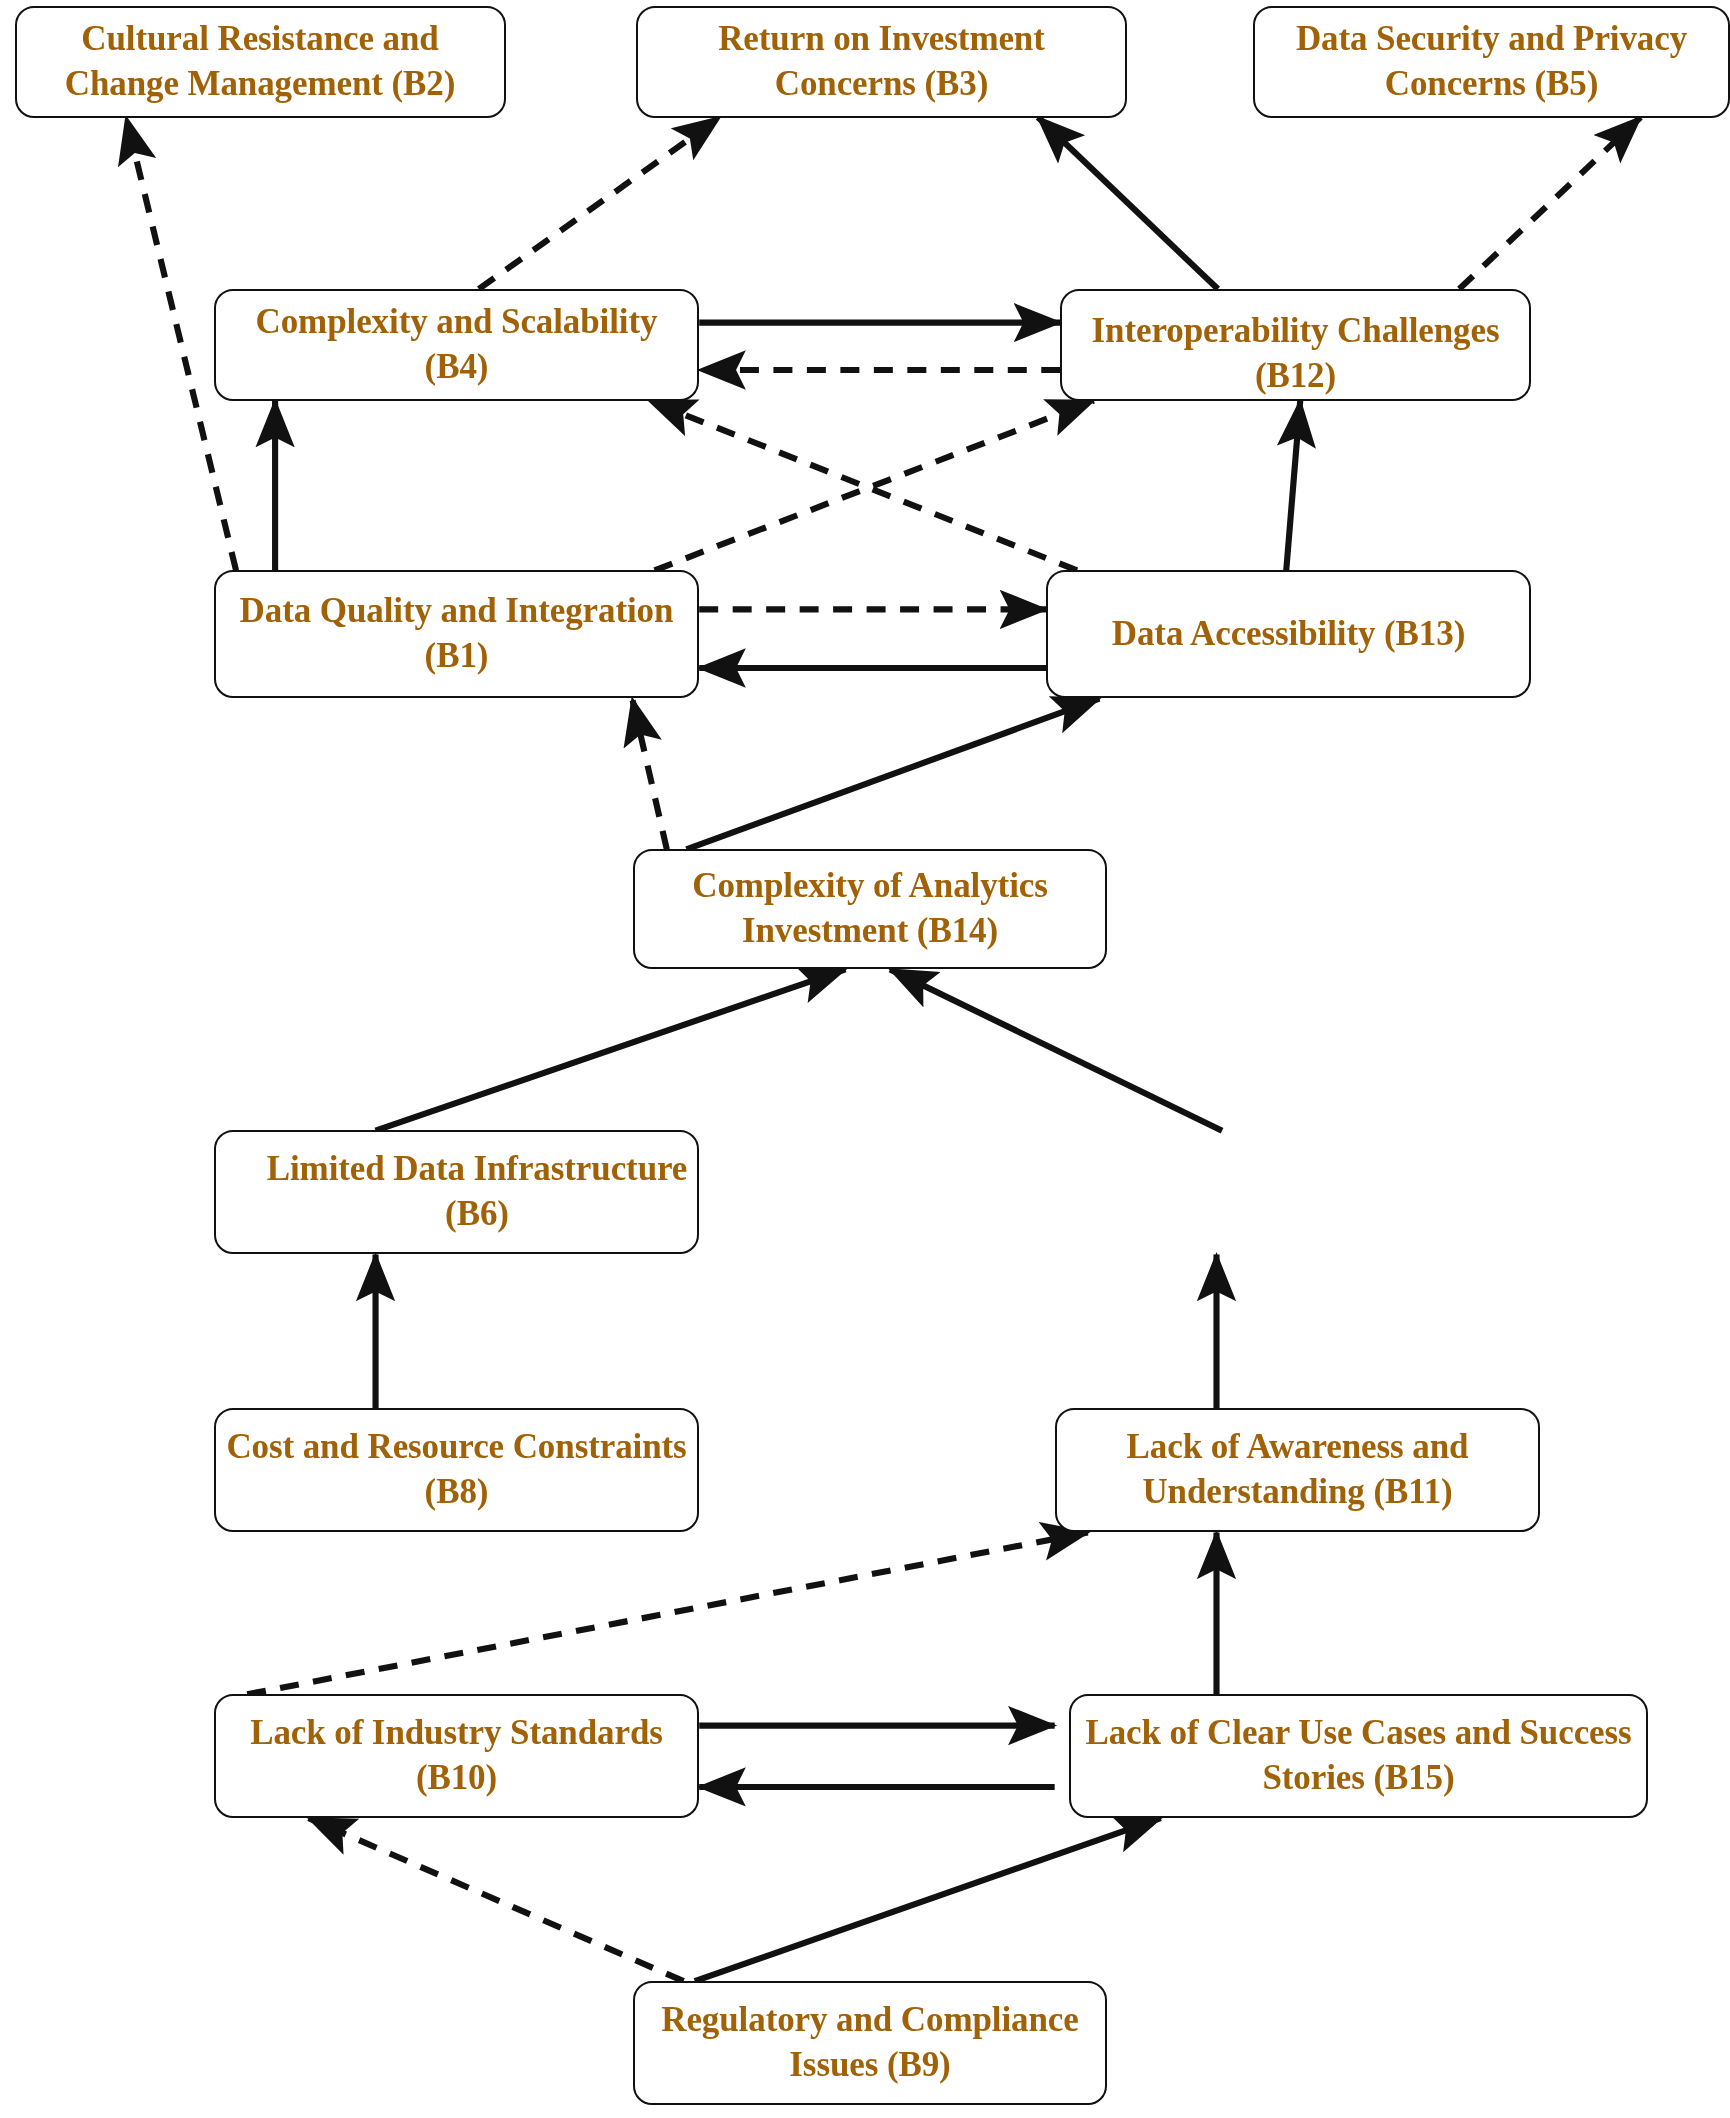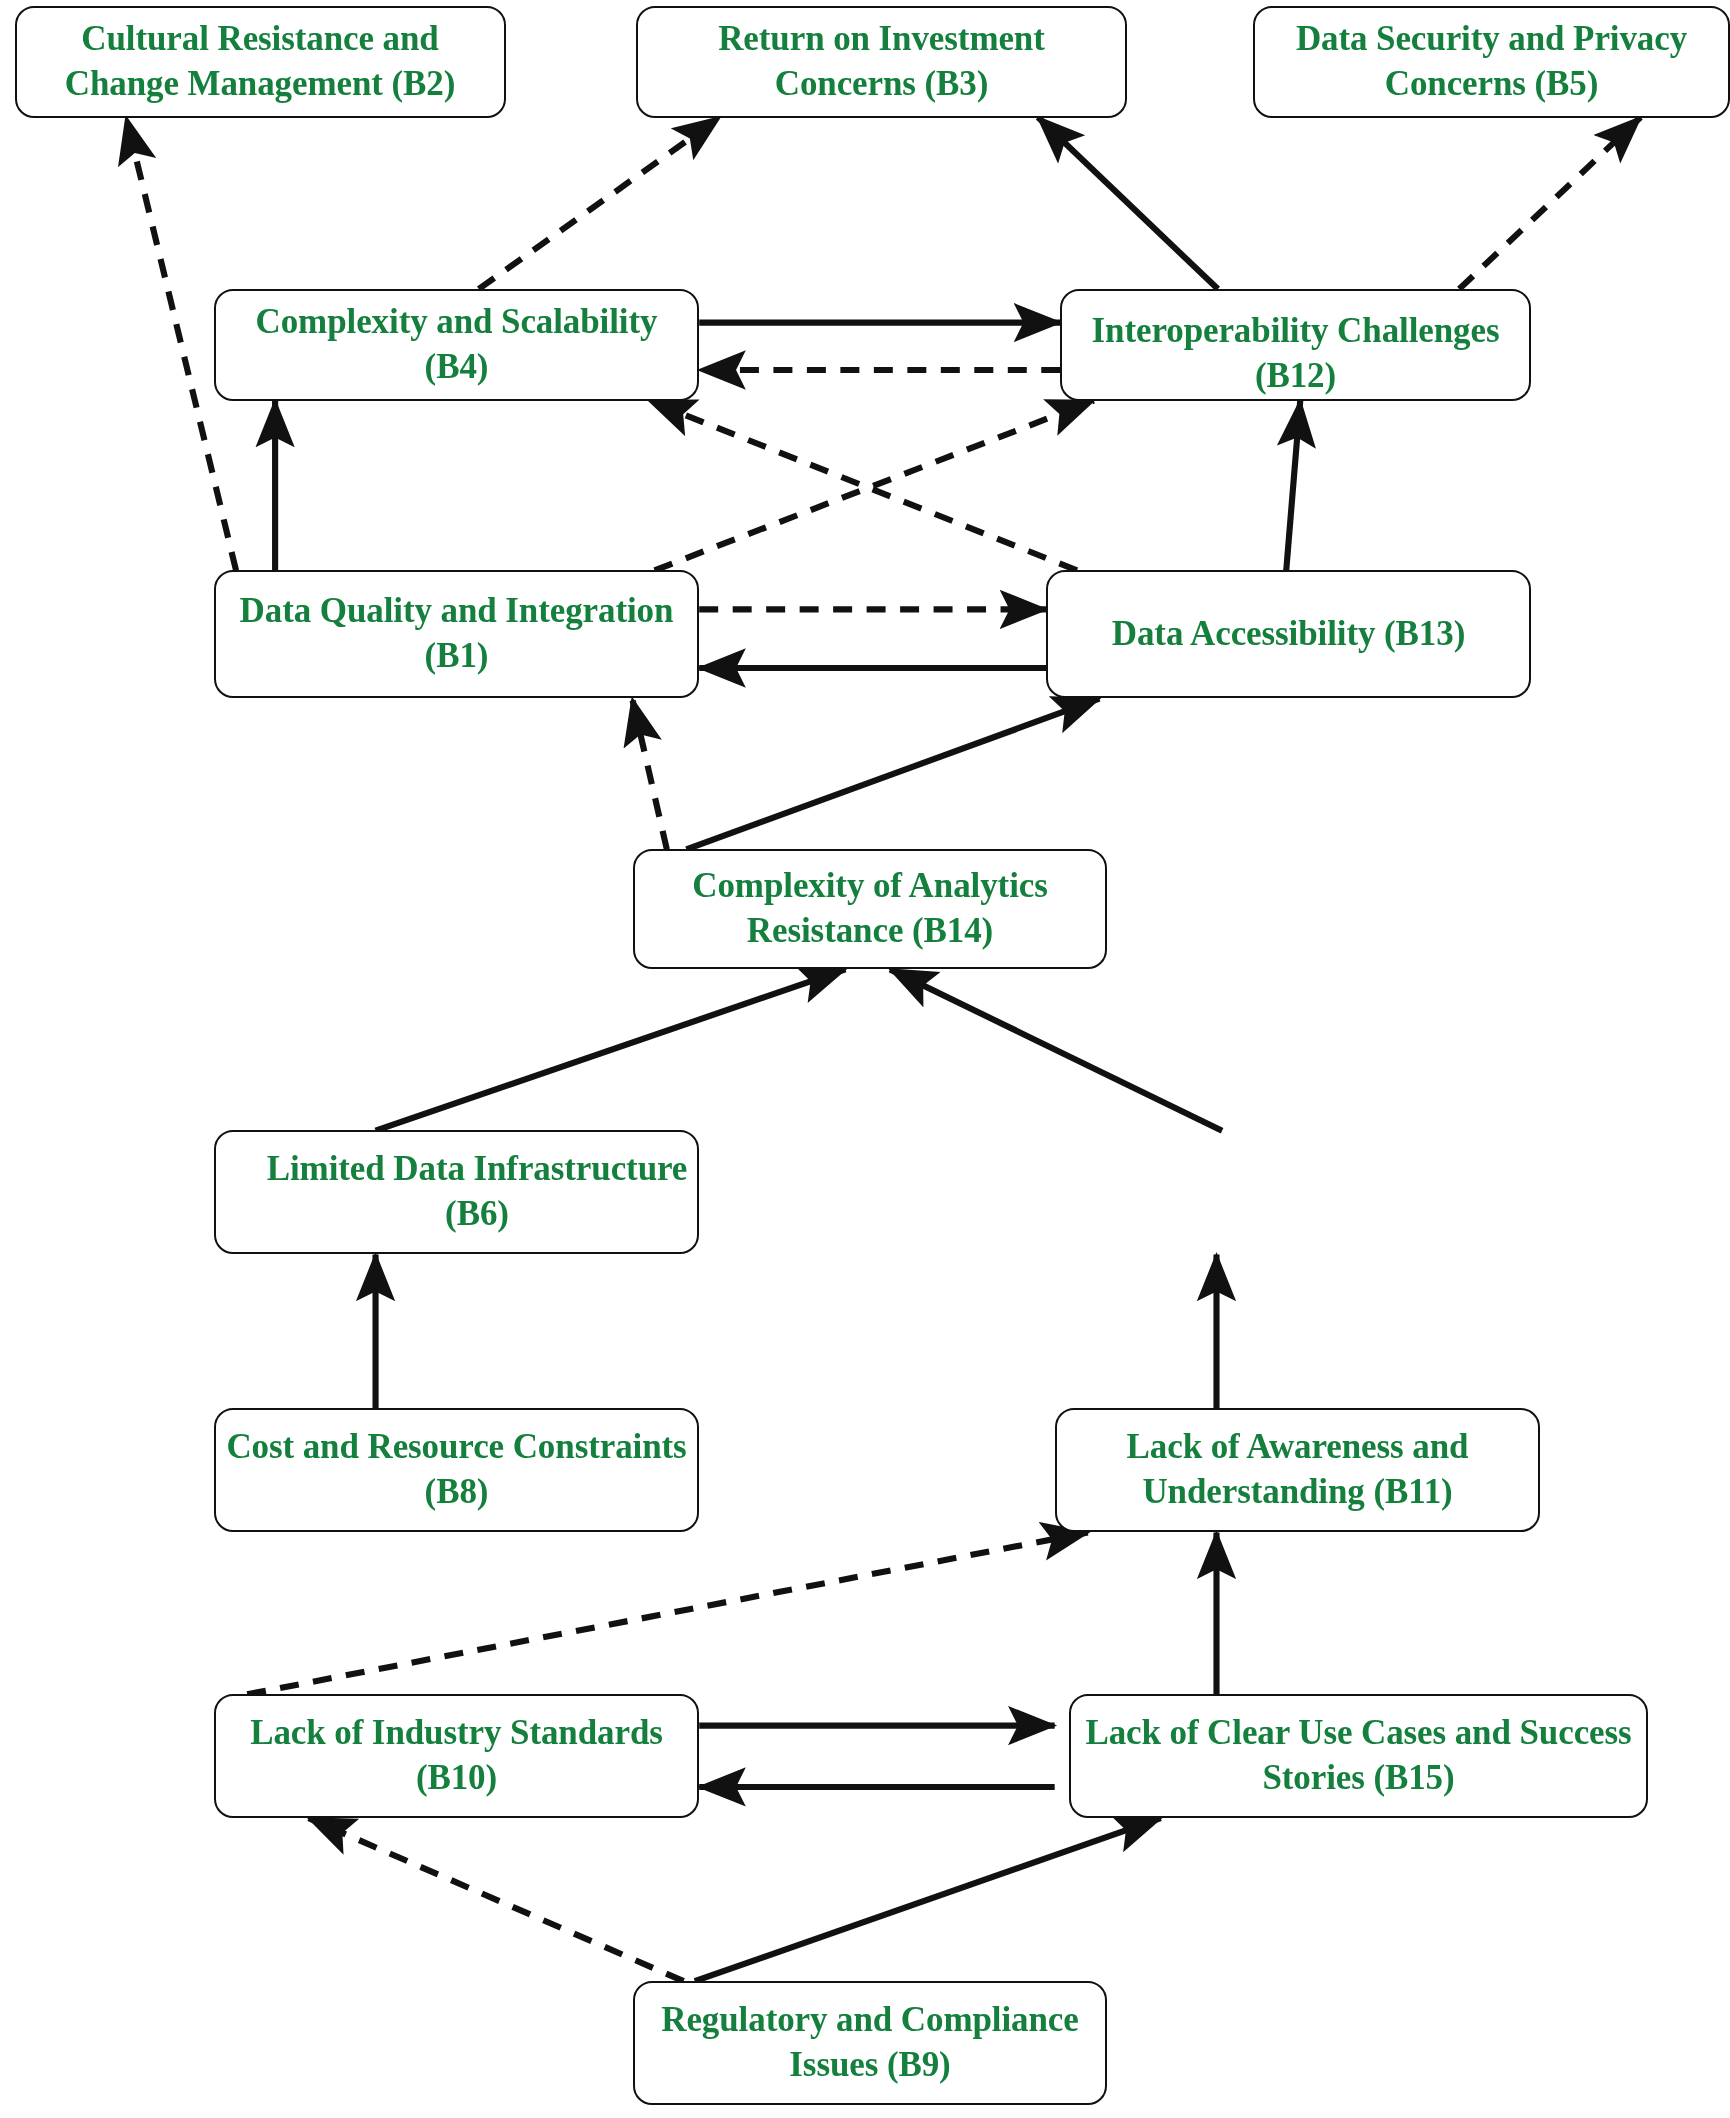--- a/index.html
+++ b/index.html
@@ -1,21 +1,21 @@
 <!DOCTYPE html>
 <html style="font-size:9px"><head>
 <meta charset="utf-8">
 <style>
   html,body{margin:0;padding:0;background:#ffffff;}
   #stage{position:relative;width:1731px;height:2119px;background:#ffffff;
          font-family:"Liberation Serif","DejaVu Serif",serif;overflow:hidden;}
   svg.edges{position:absolute;left:0;top:0;width:1731px;height:2119px;}
   .node{position:absolute;box-sizing:border-box;border:2.8px solid #111;border-radius:19px;
         background:#fff;display:flex;align-items:center;justify-content:center;text-align:center;}
-  .node .lbl{font-weight:bold;font-size:35px;line-height:1.28;color:#15803d;padding:0 7.8px;
+  .node .lbl{font-weight:bold;font-size:35px;line-height:1.28;color:#a16207;padding:0 7.8px;
              letter-spacing:-0.1px;}
   .node.one .lbl{line-height:1.3;}
 </style>
 </head>
 <body>
 
 <div id="stage">
 
   <svg class="edges" viewBox="0 0 3102 3797" preserveAspectRatio="none">
     <defs>
@@ -66,21 +66,21 @@
   <div class="node" style="left: 1060px; top: 289px; width: 471px; height: 112px; align-items: flex-end;">
       <span class="lbl">Interoperability Challenges (B12)</span>
     </div>
   <div class="node" style="left: 214px; top: 570px; width: 485px; height: 128px;">
       <span class="lbl">Data Quality and Integration (B1)</span>
     </div>
   <div class="node one" style="left: 1046px; top: 570px; width: 485px; height: 128px;">
       <span class="lbl">Data Accessibility (B13)</span>
     </div>
   <div class="node" style="left: 633px; top: 849px; width: 474px; height: 120px;">
-      <span class="lbl">Complexity of Analytics Resistance (B14)</span>
+      <span class="lbl">Complexity of Analytics Investment (B14)</span>
     </div>
   <div class="node" style="left: 214px; top: 1130px; width: 485px; height: 124px; padding-left: 41px;">
       <span class="lbl">Limited Data Infrastructure (B6)</span>
     </div>
   <div class="node" style="left: 214px; top: 1408px; width: 485px; height: 124px;">
       <span class="lbl">Cost and Resource Constraints (B8)</span>
     </div>
   <div class="node" style="left: 1055px; top: 1408px; width: 485px; height: 124px;">
       <span class="lbl">Lack of Awareness and Understanding (B11)</span>
     </div>

